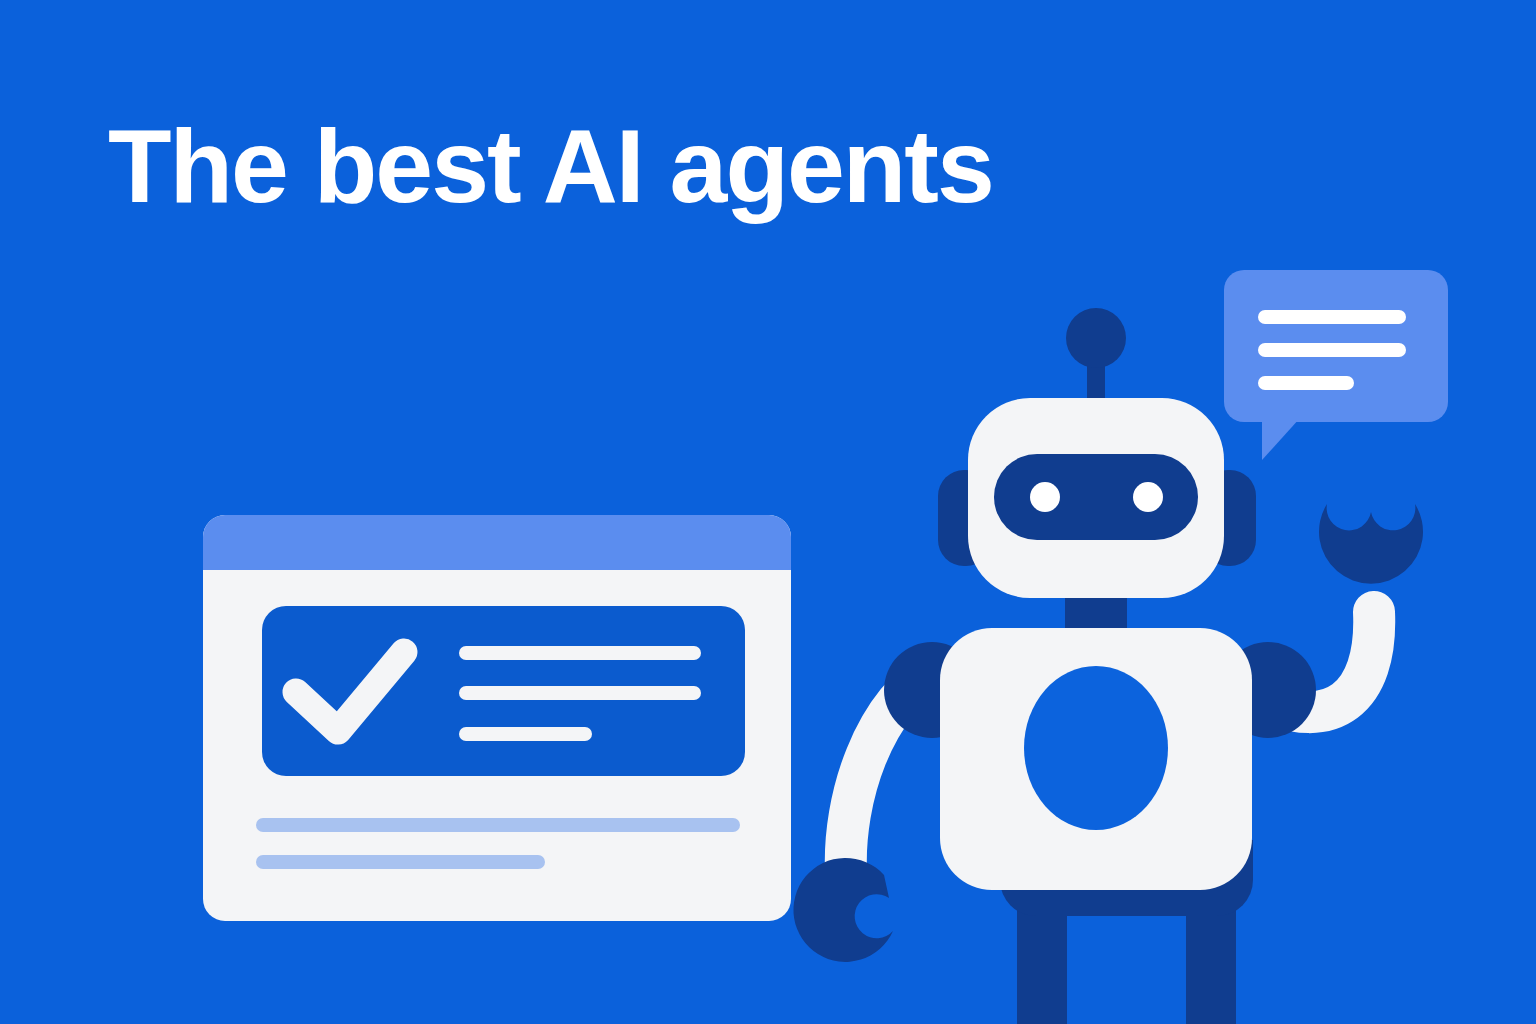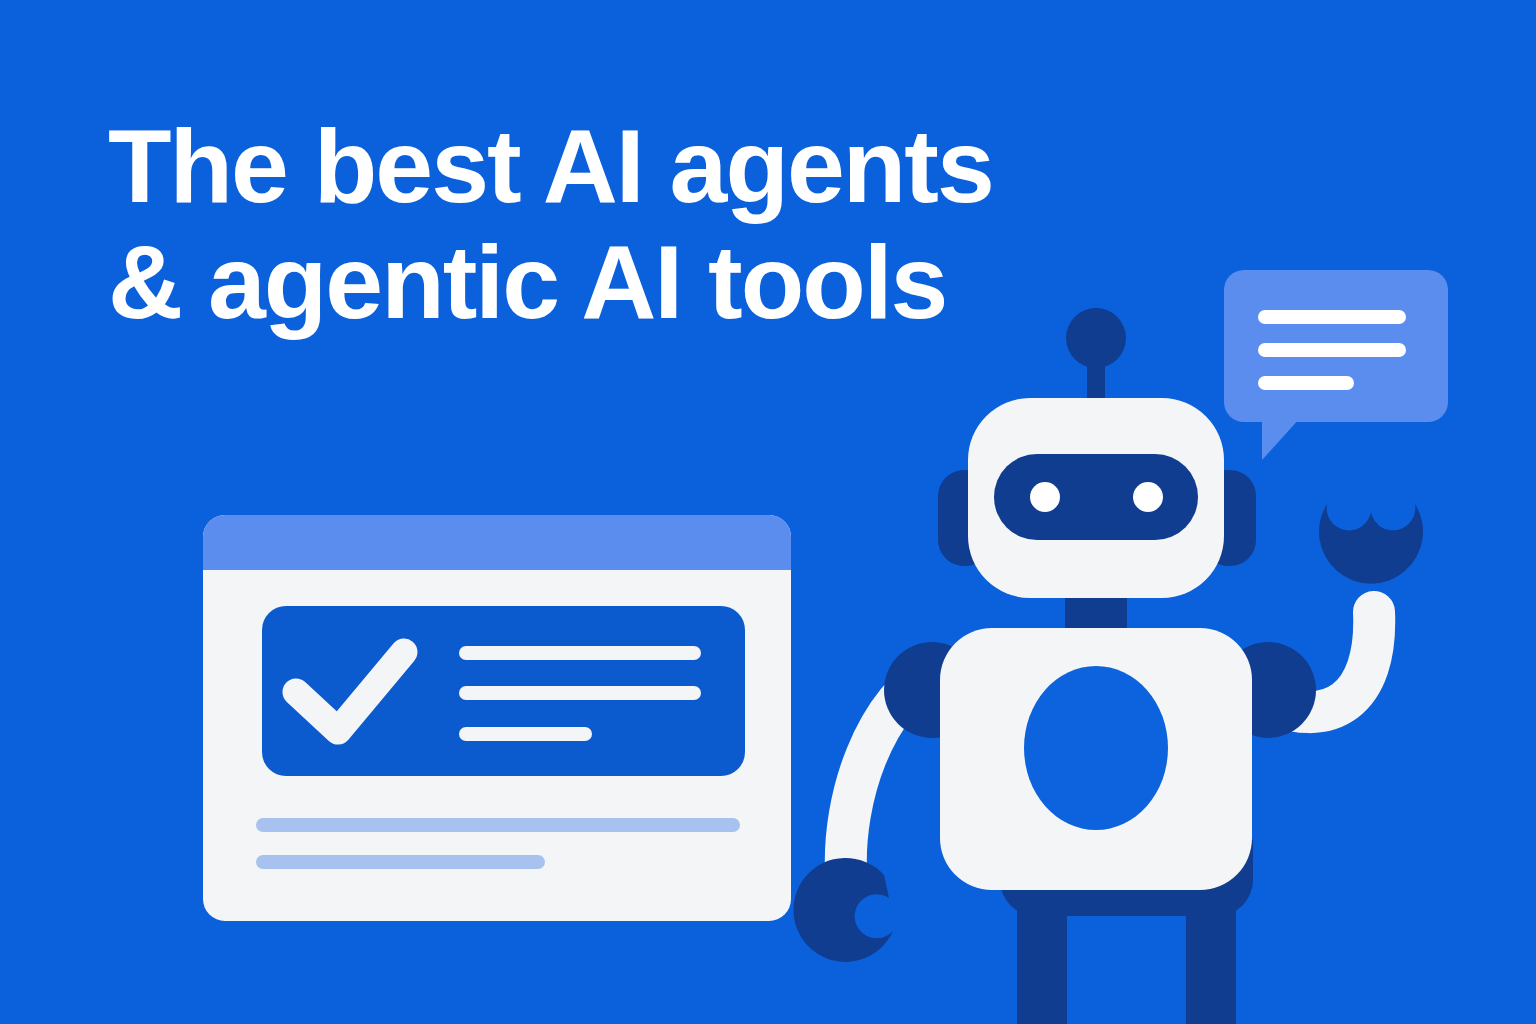--- a/index.html
+++ b/index.html
@@ -123,16 +123,15 @@
 
         <rect x="940" y="628" width="312" height="262" rx="52" ry="52" fill="#f4f5f7"></rect>
         <ellipse cx="1096" cy="748" rx="72" ry="82" fill="#0c63dd"></ellipse>
       </g>
 
     </svg>
   </div>
 
   <div class="headline">
     <span class="hl-line">The best AI agents</span>
-    <span class="hl-line">&amp; agentic AI tools</span>
   </div>
 
 </div>
 
 </body></html>

